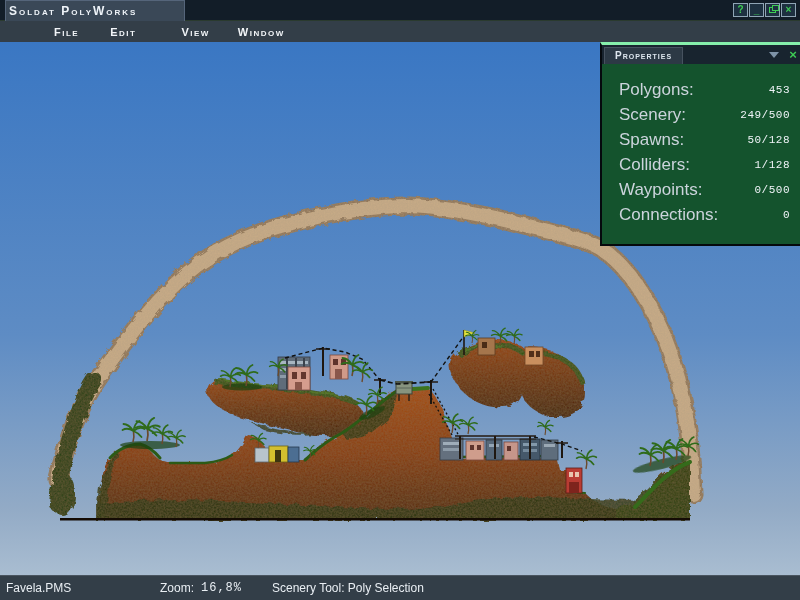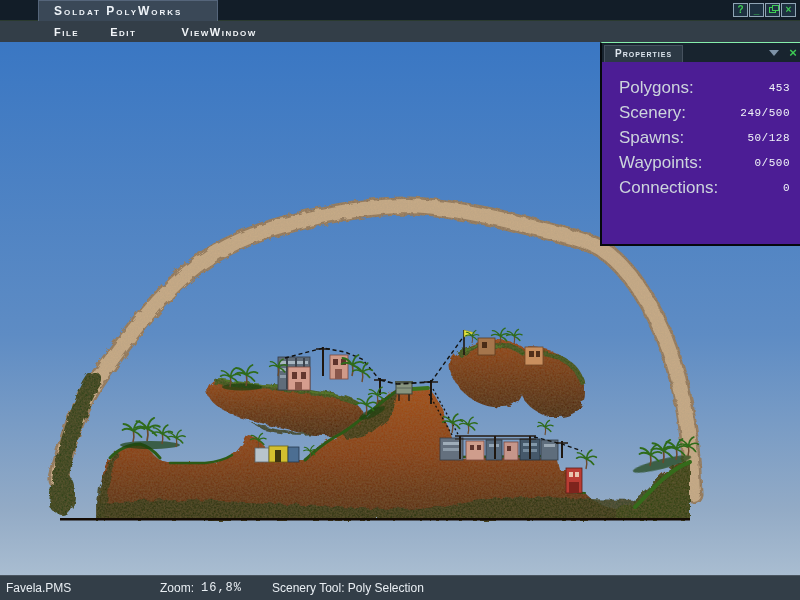--- a/index.html
+++ b/index.html
@@ -5,50 +5,50 @@
   * { margin:0; padding:0; box-sizing:border-box; }
   html,body { width:800px; height:600px; overflow:hidden; background:#0c141c;
               font-family:"Liberation Sans", sans-serif; }
   #app { position:relative; width:800px; height:600px; }
 
   
   .titlebar { position:absolute; top:0; left:0; width:800px; height:21px;
               background:#121d28; border-bottom:1px solid #2a3a2e; }
   .title-tab { position:absolute; left:5px; top:0; width:180px; height:21px;
                background:#3a4857; border:1px solid #55657a; border-bottom:none;
-               display:flex; align-items:center; padding-left:15px;margin-left:33px; }
+               display:flex; align-items:center; padding-left:3px; }
   .title-text { font-variant:small-caps; font-weight:bold; font-size:12px;
                 letter-spacing:2px; color:#eef3f8; white-space:nowrap; }
   .winbtns { position:absolute; right:4px; top:3px; display:flex; gap:1px; }
   .winbtn { width:15px; height:14px; background:#1d3040; border:1px solid #8fa5b5;
             color:#3ecb55; font-size:10px; font-weight:bold; line-height:12px;
             text-align:center; cursor:default; }
   .winbtn .sq { position:relative; display:block; width:7px; height:6px;
                 border:1px solid #3ecb55; margin:3px auto 0; }
   .winbtn .sq:after { content:""; position:absolute; left:2px; top:-3px;
                 width:5px; height:4px; border:1px solid #3ecb55; background:#1d3040; }
 
   
   .menubar { position:absolute; top:21px; left:0; width:800px; height:21px;
              background:#333e48; display:flex; align-items:center; }
   .menu-item { font-variant:small-caps; font-weight:bold; font-size:11px;
                letter-spacing:1.5px; color:#f2f5f8; cursor:default; }
   .menu-item:nth-child(1){ margin-left:22px;padding-left:32px; }
   .menu-item:nth-child(2){ margin-left:31px; }
   .menu-item:nth-child(3){ margin-left:45px; }
-  .menu-item:nth-child(4){ }
+  .menu-item:nth-child(4){ margin-left:28px; }
 
   
   .canvas-wrap { position:absolute; top:42px; left:0; width:800px; height:533px; }
   .canvas-wrap svg { display:block; }
 
   
   .props { position:absolute; top:42px; right:0; width:200px; height:204px;
-           background:#4c1d95; border-left:2px solid #05090d;
-           border-bottom:2px solid #05090d; border-top:1px solid #86efac; }
+           background:#14532d; border-left:2px solid #05090d;
+           border-bottom:2px solid #05090d; border-top:3px solid #86efac; }
   .props-header { height:19px; background:#18242f; display:flex; align-items:center; }
   .props-tab { margin-left:2px; margin-top:1px; height:17px; padding:0 10px;
                background:#2c3945; border:1px solid #46525f; border-bottom:none;
                display:flex; align-items:center; }
   .props-title { font-variant:small-caps; font-weight:bold; font-size:10px;
                  letter-spacing:1px; color:#dde6ee; }
   .props-collapse { margin-left:auto; margin-right:7px; width:0; height:0;
                     border-left:5px solid transparent; border-right:5px solid transparent;
                     border-top:6px solid #7e93a8; cursor:default; }
   .props-close { width:14px; text-align:center; color:#3ecb55; font-weight:bold;
@@ -351,20 +351,24 @@
       </div>
       <div class="props-row">
         <span class="props-label">Scenery:</span>
         <span class="props-value">249/500</span>
       </div>
       <div class="props-row">
         <span class="props-label">Spawns:</span>
         <span class="props-value">50/128</span>
       </div>
       <div class="props-row">
+        <span class="props-label">Colliders:</span>
+        <span class="props-value">1/128</span>
+      </div>
+      <div class="props-row">
         <span class="props-label">Waypoints:</span>
         <span class="props-value">0/500</span>
       </div>
       <div class="props-row">
         <span class="props-label">Connections:</span>
         <span class="props-value">0</span>
       </div>
     </div>
   </div>
 

